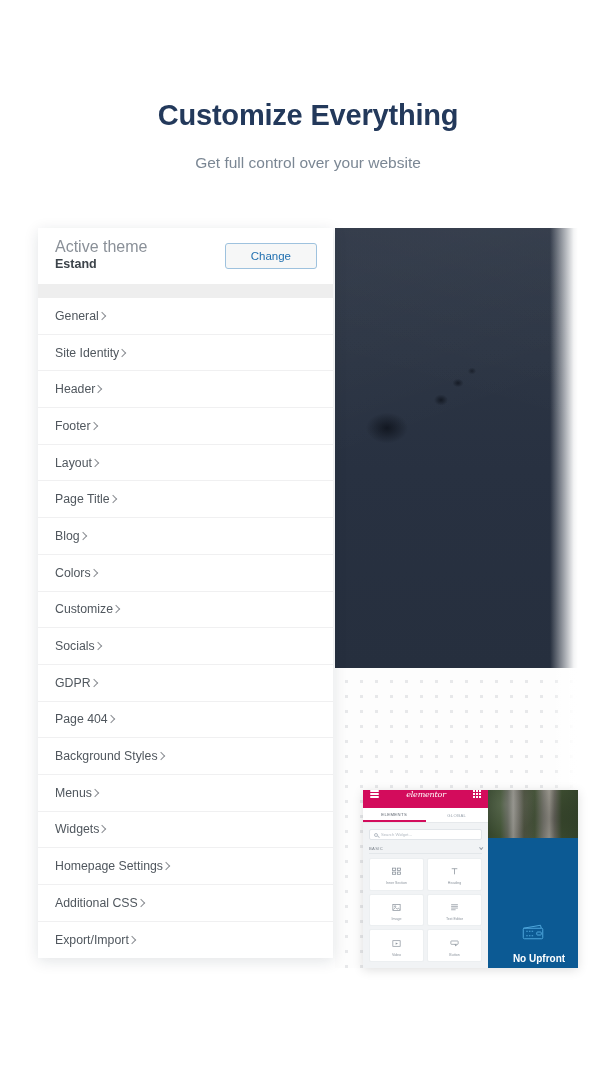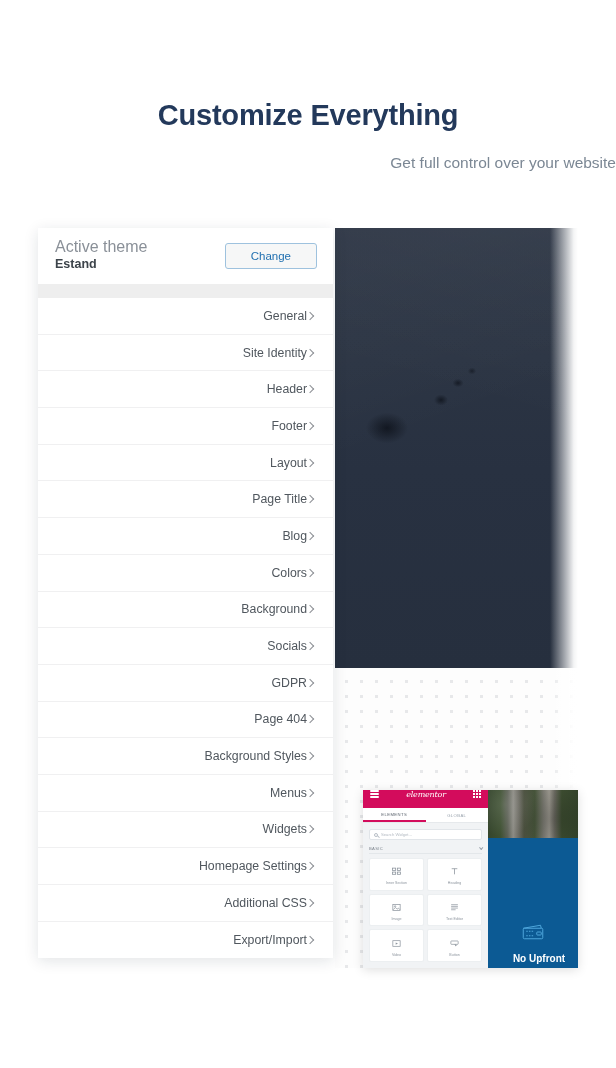--- a/index.html
+++ b/index.html
@@ -33,21 +33,20 @@
     color: #23395b;
     letter-spacing: -0.2px;
     line-height: 42px;
   }
   .page-subtitle {
     margin-top: 16px;
     font-size: 15.5px;
     color: #7b8794;
     font-weight: normal;
     line-height: 22px;
-    text-align: right;
   }
 
   
   .showcase {
     position: absolute;
     top: 228px;
     left: 0;
     width: 616px;
     height: 740px;
   }
@@ -307,21 +306,21 @@
     cursor: pointer;
     line-height: 16px;
   }
   .cz-gap { height: 14px; background: #eeeeee; }
 
   .cz-list { background: #ffffff; }
   .cz-item {
     height: 36.7px;
     display: flex;
     align-items: center;
-    justify-content: flex-end;
+    justify-content: flex-start;
     padding: 0 18px 0 17px;
     border-bottom: 1px solid #f0f0f1;
     cursor: pointer;
     background: #ffffff;
   }
   .cz-item:last-child { border-bottom: none; }
   .cz-item-label { font-size: 12.3px; color: #50575e; line-height: 18px; }
   .cz-chevron {
     width: 6px; height: 6px;
     border-right: 1.6px solid #8c8f94;
@@ -518,21 +517,21 @@
           <span class="cz-item-label">Blog</span>
           <span class="cz-chevron"></span>
         </div>
 
         <div class="cz-item">
           <span class="cz-item-label">Colors</span>
           <span class="cz-chevron"></span>
         </div>
 
         <div class="cz-item">
-          <span class="cz-item-label">Background</span>
+          <span class="cz-item-label">Customize</span>
           <span class="cz-chevron"></span>
         </div>
 
         <div class="cz-item">
           <span class="cz-item-label">Socials</span>
           <span class="cz-chevron"></span>
         </div>
 
         <div class="cz-item">
           <span class="cz-item-label">GDPR</span>

